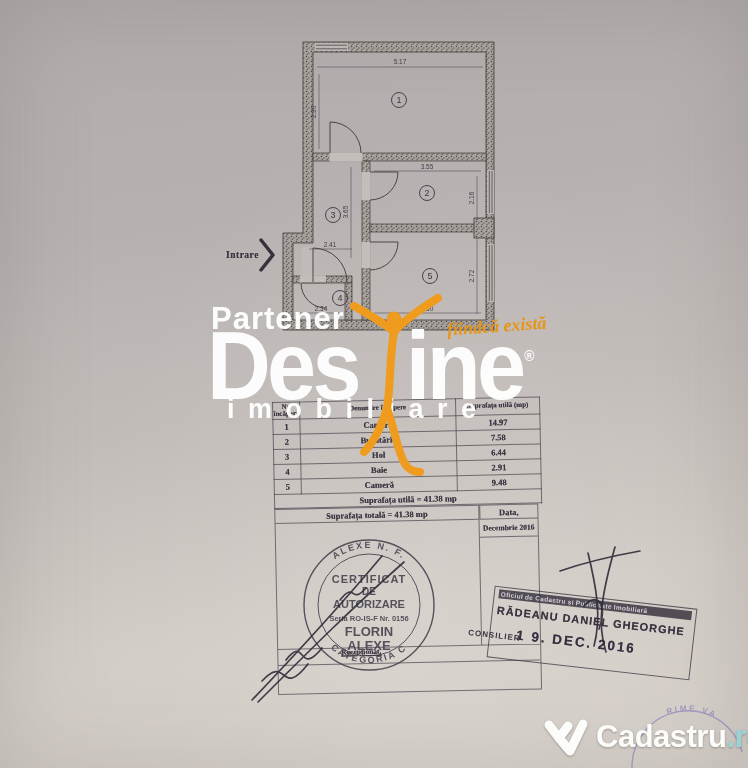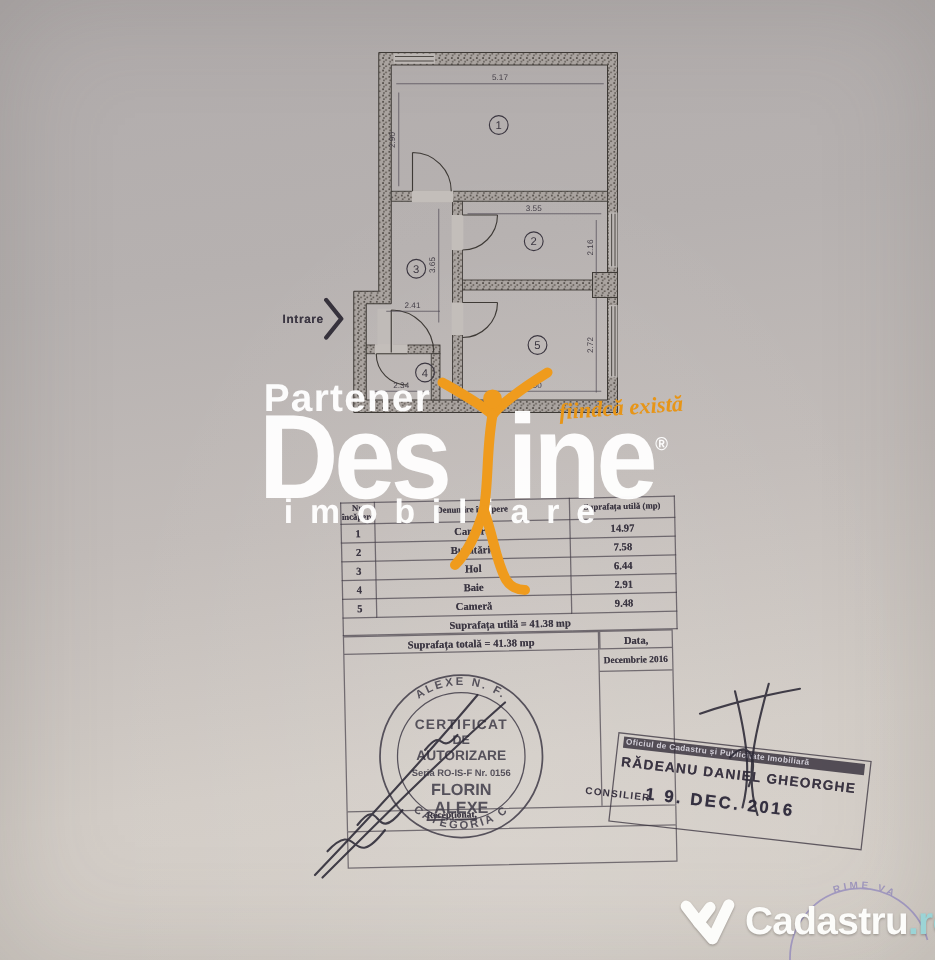--- a/index.html
+++ b/index.html
@@ -7,21 +7,21 @@
     position:relative;width:748px;height:768px;overflow:hidden;
     font-family:"Liberation Sans",sans-serif;
     background:linear-gradient(172deg,#b1acac 0%,#b6b1b0 28%,#c2bcb9 52%,#d2ccc6 76%,#d8d2cb 100%);
     box-shadow:inset 0 0 90px rgba(95,90,88,.22);
   }
   #stage::after{
     content:"";position:absolute;inset:0;pointer-events:none;
     background:radial-gradient(ellipse at 55% 82%,rgba(255,255,255,.10),transparent 58%);
   }
   .abs{position:absolute;}
-  .ink{color:#3b3642;text-shadow:0 0 .5px rgba(59,54,66,.75);}
+  .ink{color:#3b3642;text-shadow:0 0 .5px rgba(59,54,66,.75);font-family:Liberation Serif, serif;}
   
   #plan-svg{left:268px;top:28px;z-index:1;}
   .dim-t{font-family:"Liberation Sans",sans-serif;font-size:6.5px;fill:#413c45;}
   .roomnum{font-family:"Liberation Sans",sans-serif;font-size:9px;fill:#3c3741;}
   
   #intrare{left:226px;top:250px;font-size:9.5px;font-weight:bold;z-index:2;letter-spacing:.5px;}
   #intrare-arrow{left:258px;top:238px;z-index:2;}
   
   .wm{color:#ffffff;opacity:.97;}
   #wm-partener{left:211px;top:301px;font-size:31px;font-weight:bold;letter-spacing:1px;z-index:6;}

